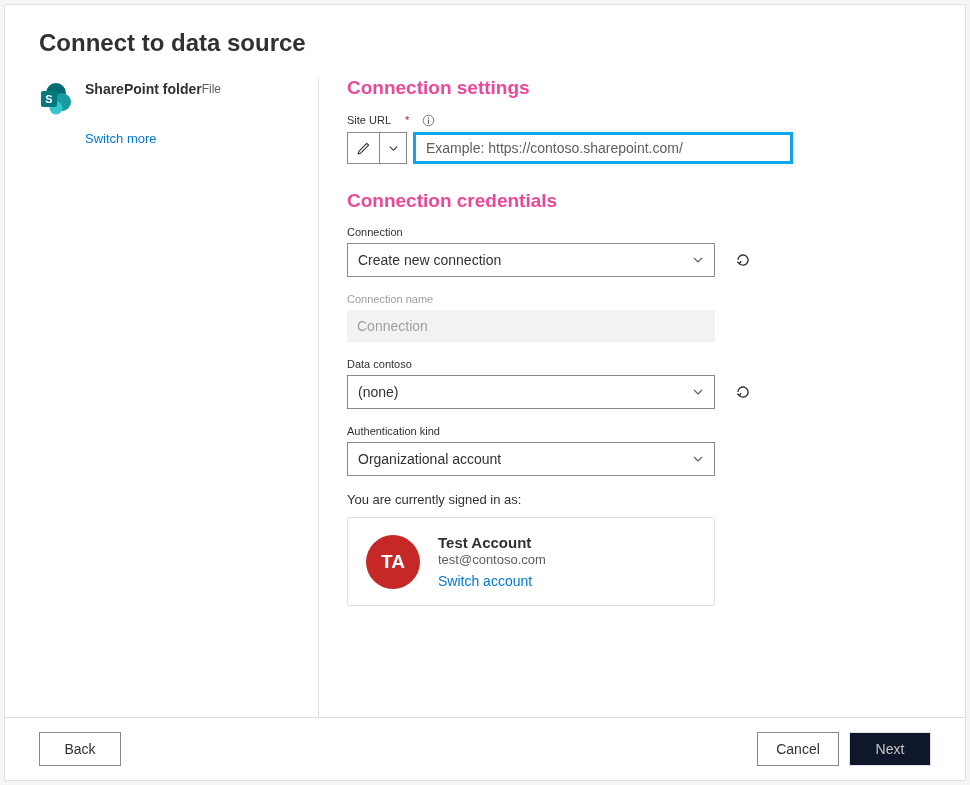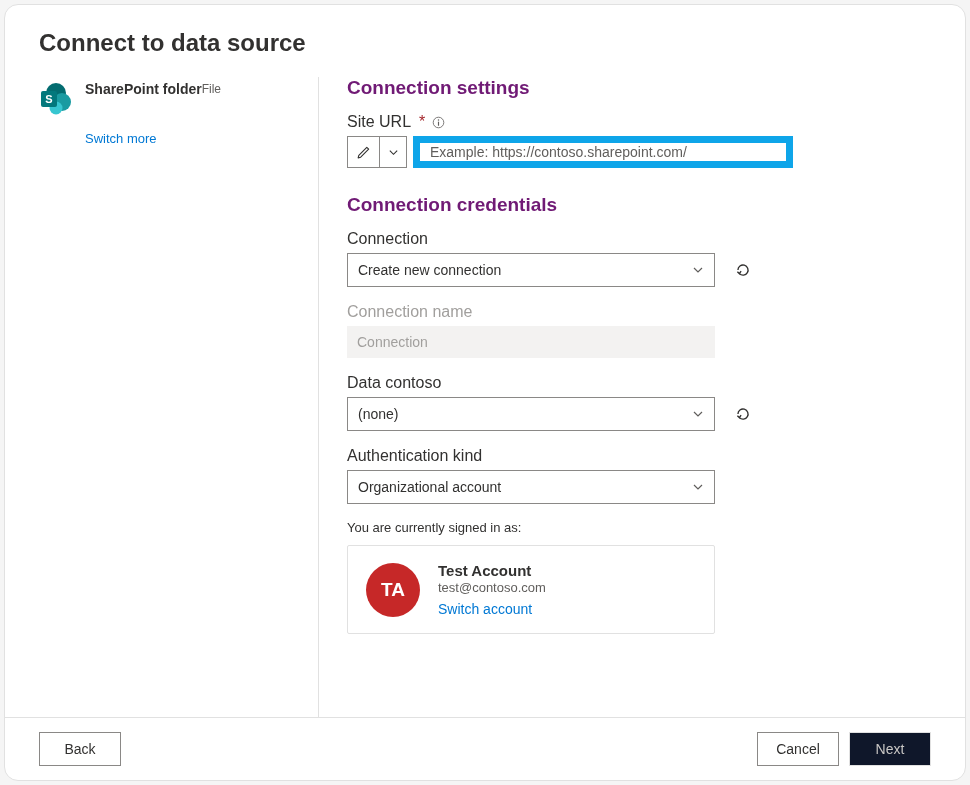--- a/index.html
+++ b/index.html
@@ -1,38 +1,38 @@
 <!DOCTYPE html>
 <html><head>
 <meta charset="utf-8">
 <style>
 * { box-sizing: border-box; margin: 0; padding: 0; }
 body { font-family: "Segoe UI", Arial, sans-serif; background: #f5f5f5; width: 970px; height: 785px; overflow: hidden; }
-.dialog { background: #fff; border: 1px solid #e1e1e1; border-radius: 14px; width: 962px; height: 777px; margin: 4px; display: flex; flex-direction: column; }
+.dialog { background: #fff; border: 1px solid #e1e1e1; border-radius: 2px; width: 962px; height: 777px; margin: 4px; display: flex; flex-direction: column; }
 .dialog-header { padding: 24px 34px 20px 34px; }
 .dialog-title { font-size: 24px; font-weight: 600; color: #323130; }
 .dialog-body { flex: 1; display: flex; padding: 0 34px; overflow: hidden; }
 .left-panel { width: 280px; padding-right: 20px; border-right: 1px solid #e1e1e1; padding-top: 4px; }
 .source-row { display: flex; align-items: flex-start; gap: 12px; margin-bottom: 14px; }
 .source-icon { width: 34px; height: 34px; flex-shrink: 0; }
 .source-text { display: flex; flex-direction: row; }
 .source-title { font-size: 14px; font-weight: 600; color: #323130; }
 .source-sub { font-size: 12px; color: #605e5c; margin-top: 1px; }
 .learn-more { font-size: 13px; color: #0078d4; text-decoration: none; margin-left: 46px; display: inline-block; }
 .right-panel { flex: 1; padding-left: 28px; padding-top: 0; }
-.section-title { font-size: 19px; font-weight: 600; color: #701a75; margin-bottom: 14px; }
-.field-label { font-size: 16px; color: #323130; margin-bottom: 5px; display: flex; align-items: center; gap: 6px; }
+.section-title { font-size: 19px; font-weight: 600; color: #ec4899; margin-bottom: 14px; }
+.field-label { font-size: 11px; color: #323130; margin-bottom: 5px; display: flex; align-items: center; gap: 12px; }
 .field-label.disabled { color: #a19f9d; }
 .req { color: #a4262c; margin-left: 2px; }
 .info-icon { width: 14px; height: 14px; display: inline-flex; align-items: center; justify-content: center; }
 .url-row { display: flex; gap: 6px; margin-bottom: 26px; }
 .edit-split { display: flex; border: 1px solid #8a8886; height: 32px; }
 .edit-btn { width: 32px; display: flex; align-items: center; justify-content: center; background: #fff; border: none; border-right: 1px solid #8a8886; cursor: pointer; }
 .edit-drop { width: 26px; display: flex; align-items: center; justify-content: center; background: #fff; border: none; cursor: pointer; }
-.url-input { flex: 1; max-width: 380px; height: 32px; border: 7px solid #0ea5e9; padding: 0 10px; font-size: 14px; color: #323130; }
+.url-input { flex: 1; max-width: 380px; height: 32px; border: 3px solid #0ea5e9; padding: 0 10px; font-size: 14px; color: #323130; }
 .url-input::placeholder { color: #605e5c; }
 .dropdown-row { display: flex; align-items: center; gap: 14px; margin-bottom: 16px; }
 .dropdown { width: 368px; height: 32px; border: 1px solid #8a8886; background: #fff; display: flex; align-items: center; justify-content: space-between; padding: 16px 10px; font-size: 14px; color: #323130; cursor: pointer; }
 .chevron { width: 12px; height: 12px; }
 .refresh-btn { width: 28px; height: 28px; border: none; background: transparent; display: flex; align-items: center; justify-content: center; cursor: pointer; }
 .disabled-input { width: 368px; height: 32px; background: #f3f2f1; color: #a19f9d; padding: 0 10px; font-size: 14px; display: flex; align-items: center; margin-bottom: 16px; }
 .signed-in-label { font-size: 13px; color: #323130; margin-bottom: 10px; margin-top: 6px; }
 .account-card { border: 1px solid #e1e1e1; border-radius: 2px; width: 368px; padding: 16px 18px; display: flex; gap: 18px; align-items: center; }
 .avatar { width: 54px; height: 54px; border-radius: 50%; background: #c62828; color: #fff; display: flex; align-items: center; justify-content: center; font-size: 19px; font-weight: 700; }
 .account-info { display: flex; flex-direction: column; }

